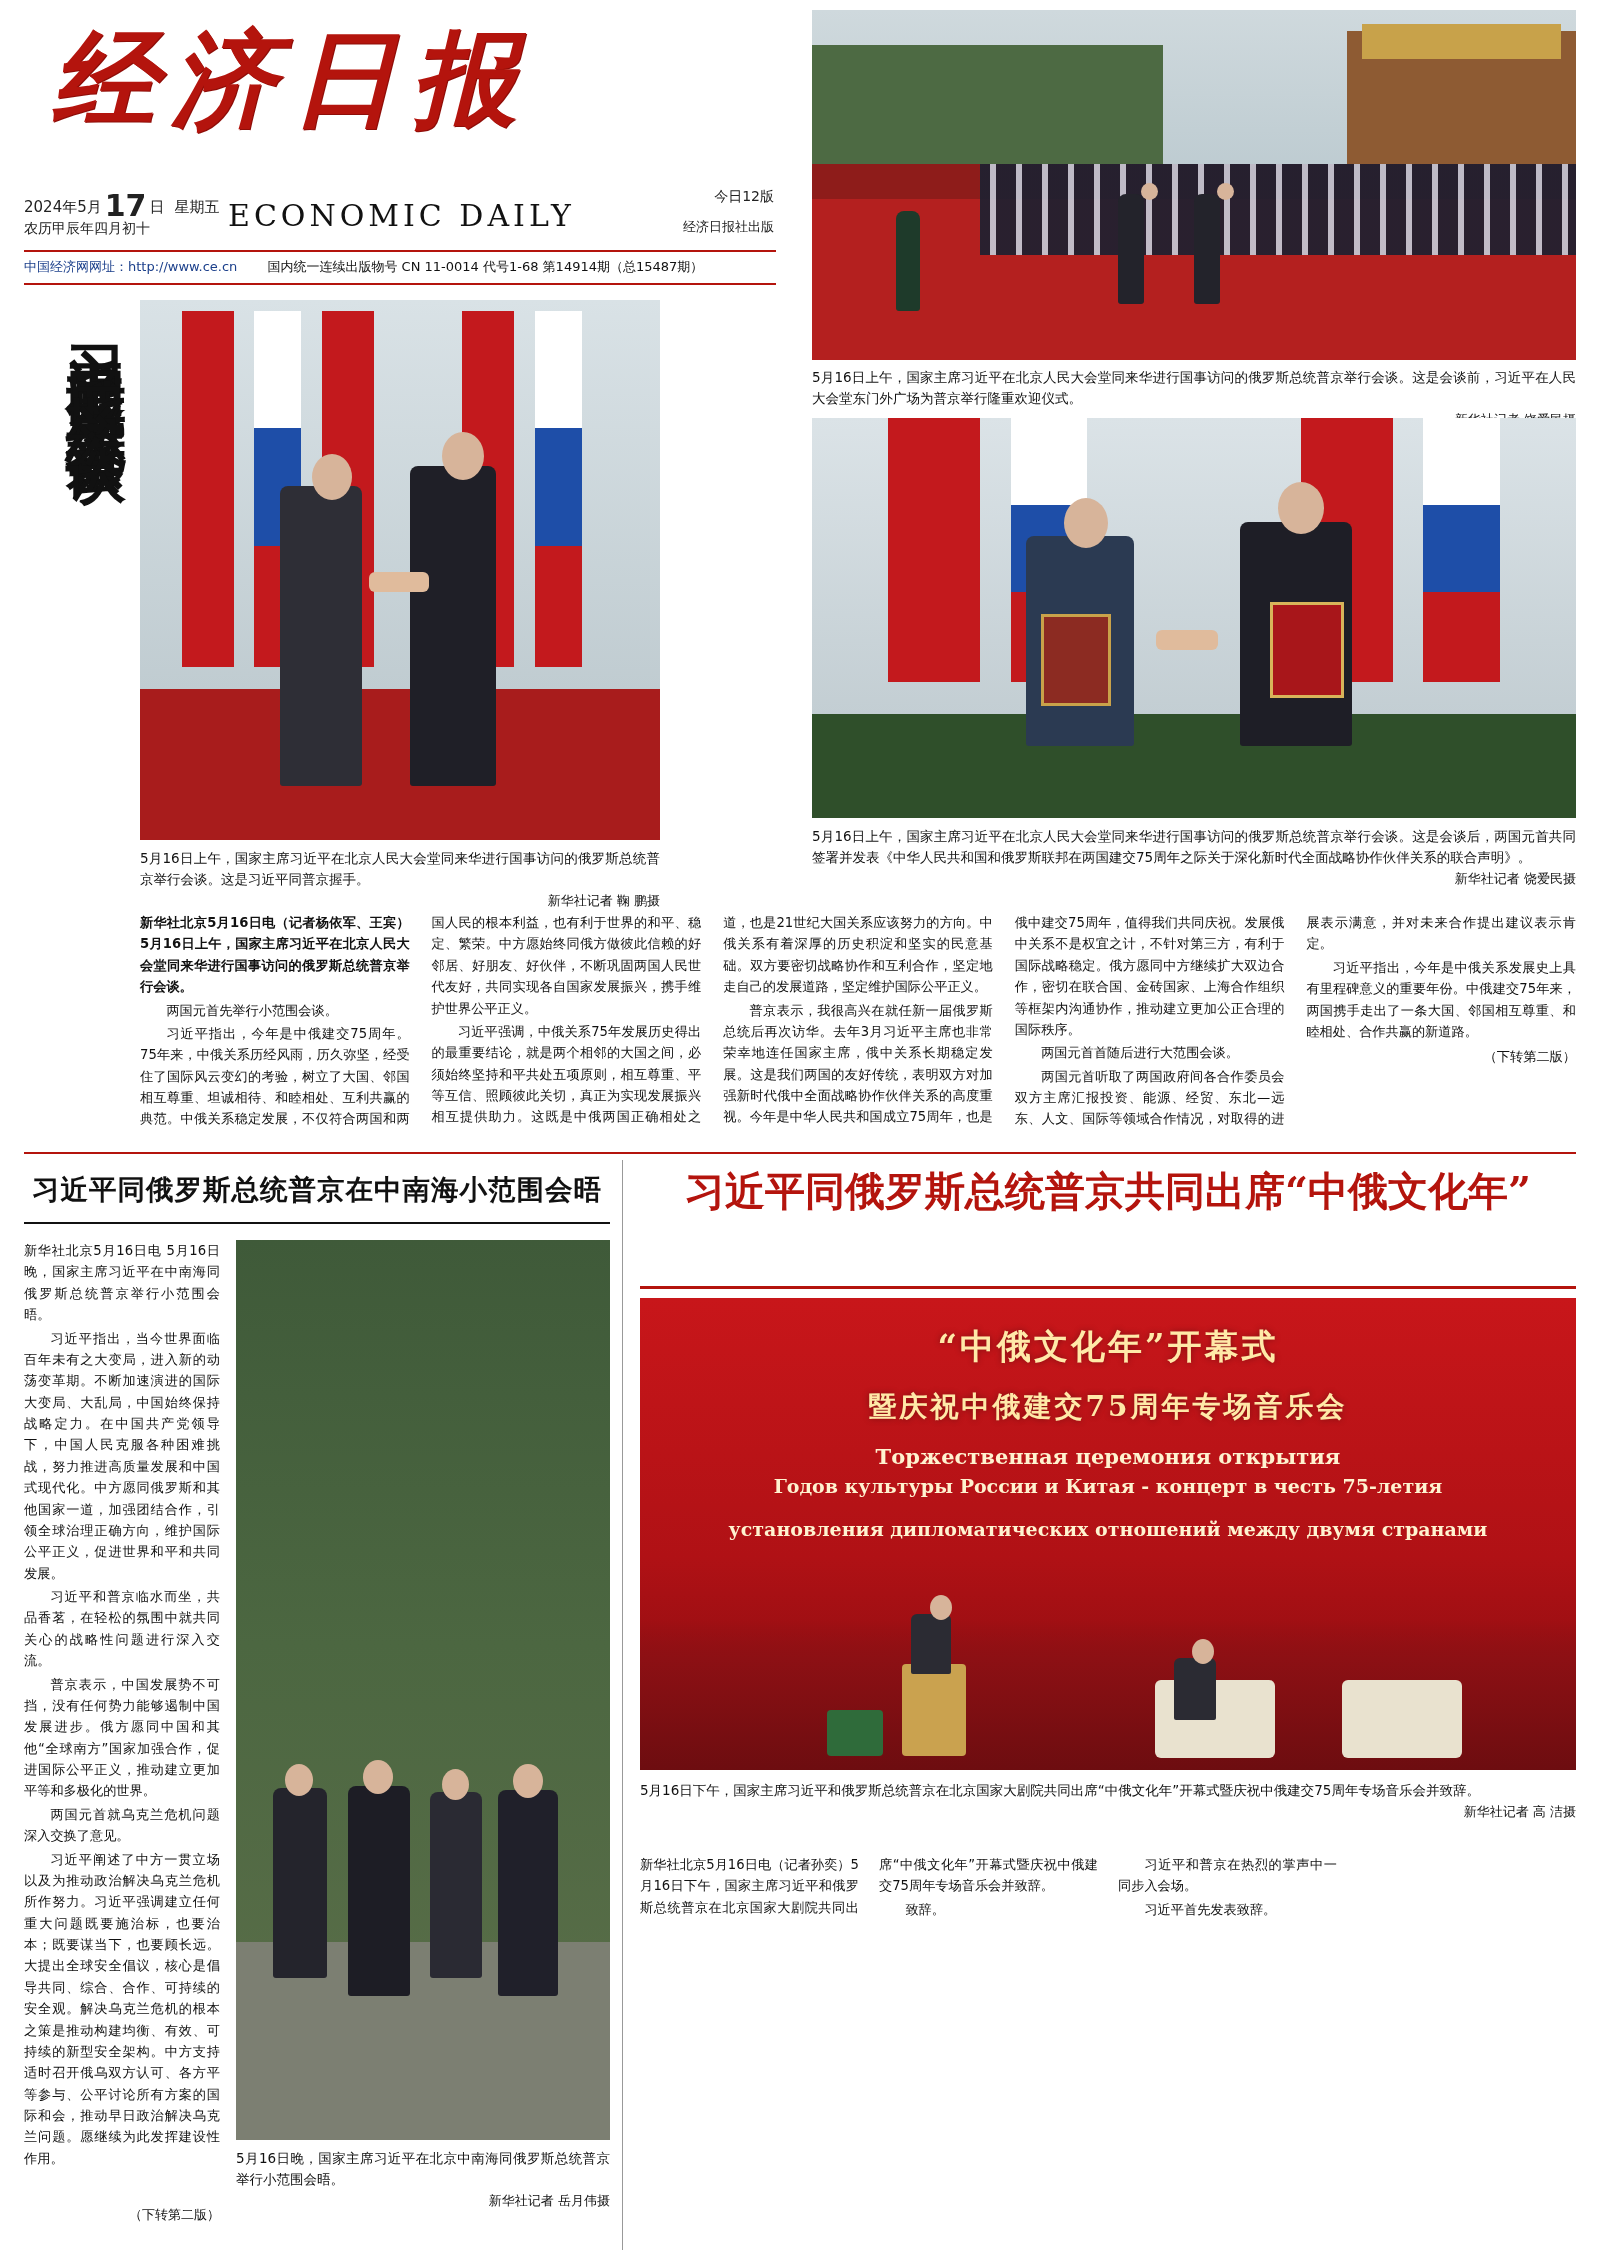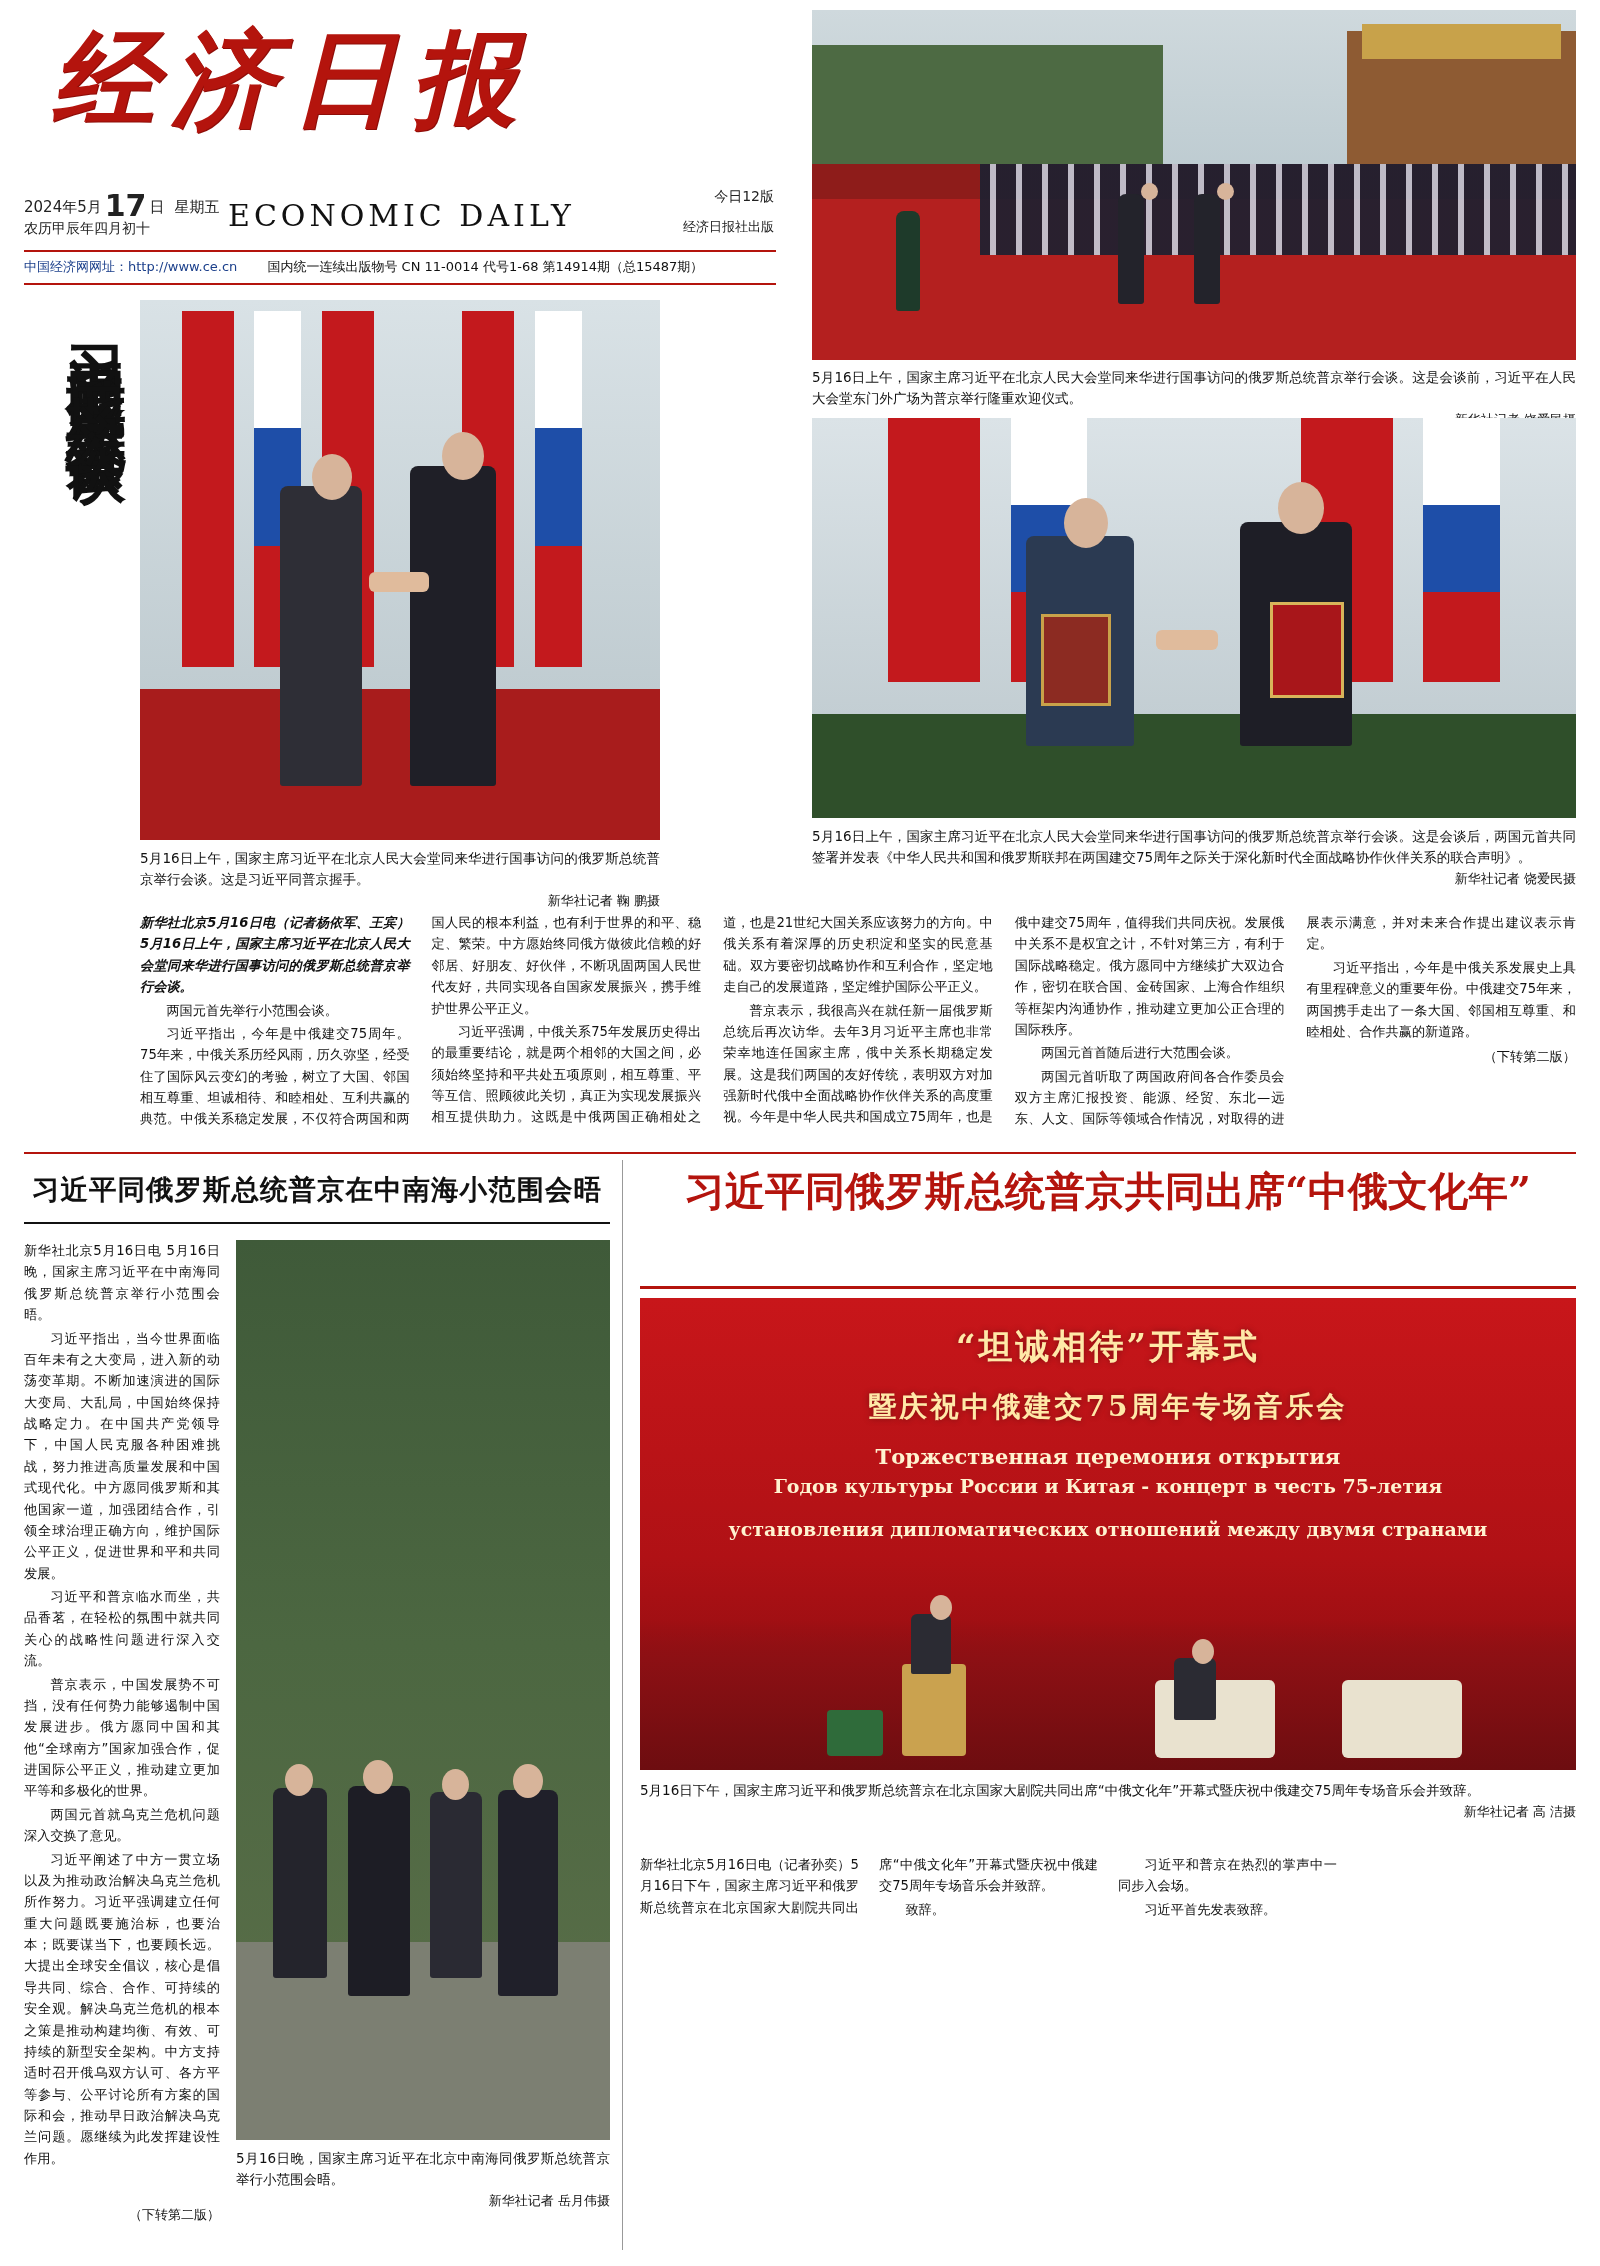--- a/index.html
+++ b/index.html
@@ -105,21 +105,21 @@
 
   
   .lead-cols {
     position: absolute; left: 140px; top: 912px; width: 1436px;
     column-count: 5; column-gap: 22px;
     font-size: 13.2px; line-height: 1.62; text-align: justify;
     color: #111;
   }
   .lead-cols p { margin: 0 0 2px 0; text-indent: 2em; }
   .lead-cols p.first { text-indent: 0; }
-  .lead-cols .b { font-weight: bold; font-style: italic; }
+  .lead-cols .b { font-weight: bold; }
   .lead-cols .jump { text-align: right; text-indent: 0; margin-top: 4px; }
 
   .hrule-main {
     position: absolute; left: 24px; top: 1152px; width: 1552px;
     border-top: 2px solid #b4140d;
   }
   .vrule-mid {
     position: absolute; left: 622px; top: 1160px; height: 1090px;
     border-left: 1px solid #999;
   }
@@ -317,21 +317,21 @@
     <div class="credit">新华社记者  岳月伟摄</div>
   </div>
 
   <div id="br-head">
     <span class="l2">习近平同俄罗斯总统普京共同出席“中俄文化年”</span>
   </div>
   <div id="br-underline"></div>
 
   <div id="br-photo">
     <div class="br-banner">
-      <span class="cn1">“坦诚相待”开幕式</span>
+      <span class="cn1">“中俄文化年”开幕式</span>
       <span class="cn2">暨庆祝中俄建交75周年专场音乐会</span>
       <span class="ru1">Торжественная церемония открытия</span>
       <span class="ru2">Годов культуры России и Китая - концерт в честь 75-летия</span>
       <span class="ru3">установления дипломатических отношений между двумя странами</span>
     </div>
     <div class="br-stage"></div>
     <div style="position:absolute;left:28%;bottom:14px;width:64px;height:92px;background:#caa24f;border-radius:4px;"></div>
     <div class="br-figure" style="left:29%;bottom:96px;width:40px;height:60px;"></div>
     <div class="head" style="left:31%;bottom:150px;width:22px;height:25px;"></div>
     <div style="position:absolute;left:55%;bottom:12px;width:120px;height:78px;background:#e9e2cf;border-radius:6px;"></div>

